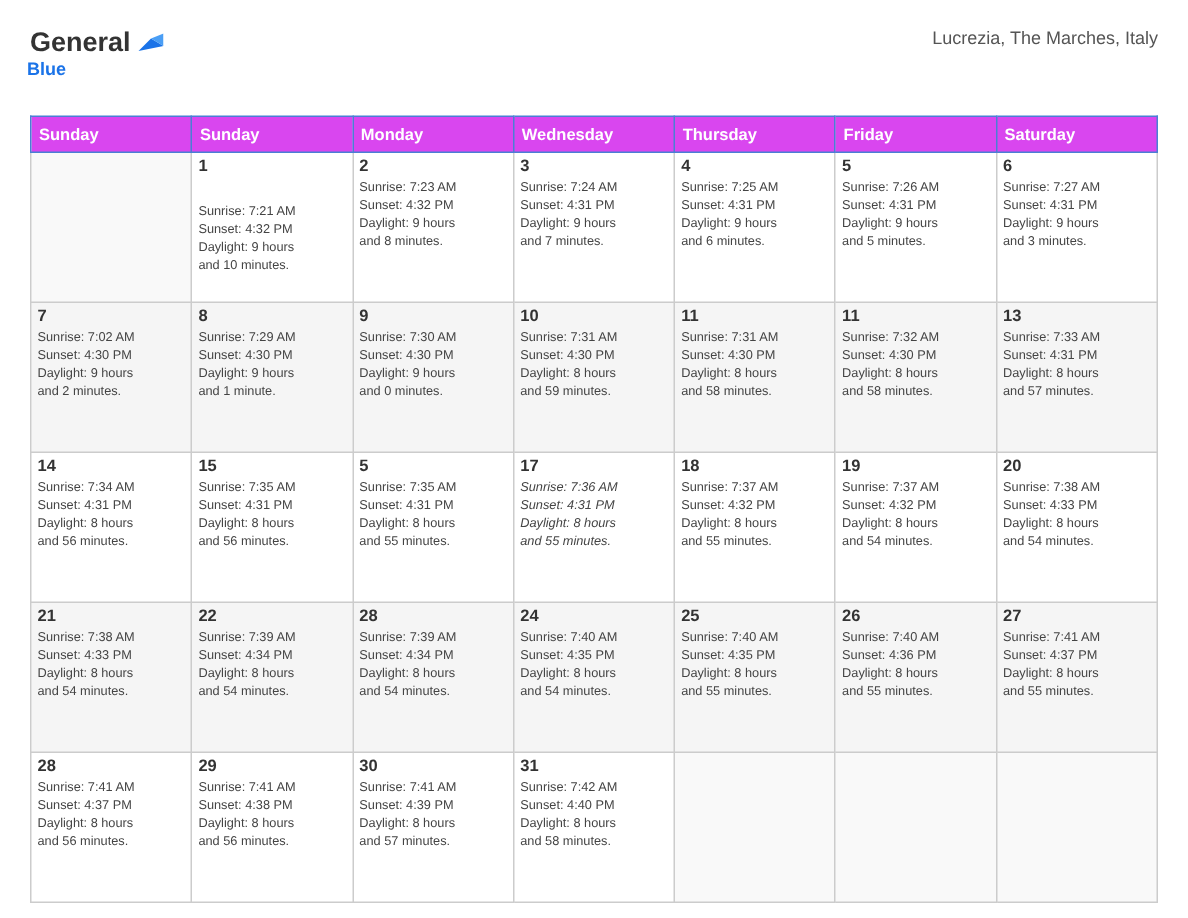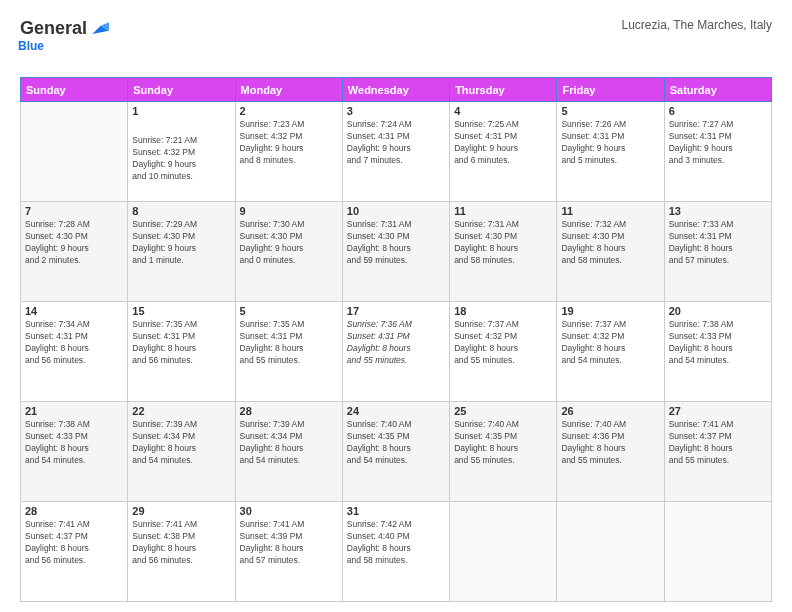--- a/index.html
+++ b/index.html
@@ -181,21 +181,21 @@
             <span class="day-number">6</span>
             <div class="day-info" style="white-space: pre-line;">Sunrise: 7:27 AM
 Sunset: 4:31 PM
 Daylight: 9 hours
 and 3 minutes.</div>
           </td>
         </tr>
         <tr>
           <td class="row-shade">
             <span class="day-number">7</span>
-            <div class="day-info" style="white-space: pre-line;">Sunrise: 7:28 AM
+            <div class="day-info" style="white-space: pre-line;">Sunrise: 7:02 AM
 Sunset: 4:30 PM
 Daylight: 9 hours
 and 2 minutes.</div>
           </td>
           <td class="row-shade">
             <span class="day-number">8</span>
             <div class="day-info" style="white-space: pre-line;">Sunrise: 7:29 AM
 Sunset: 4:30 PM
 Daylight: 9 hours
 and 1 minute.</div>

